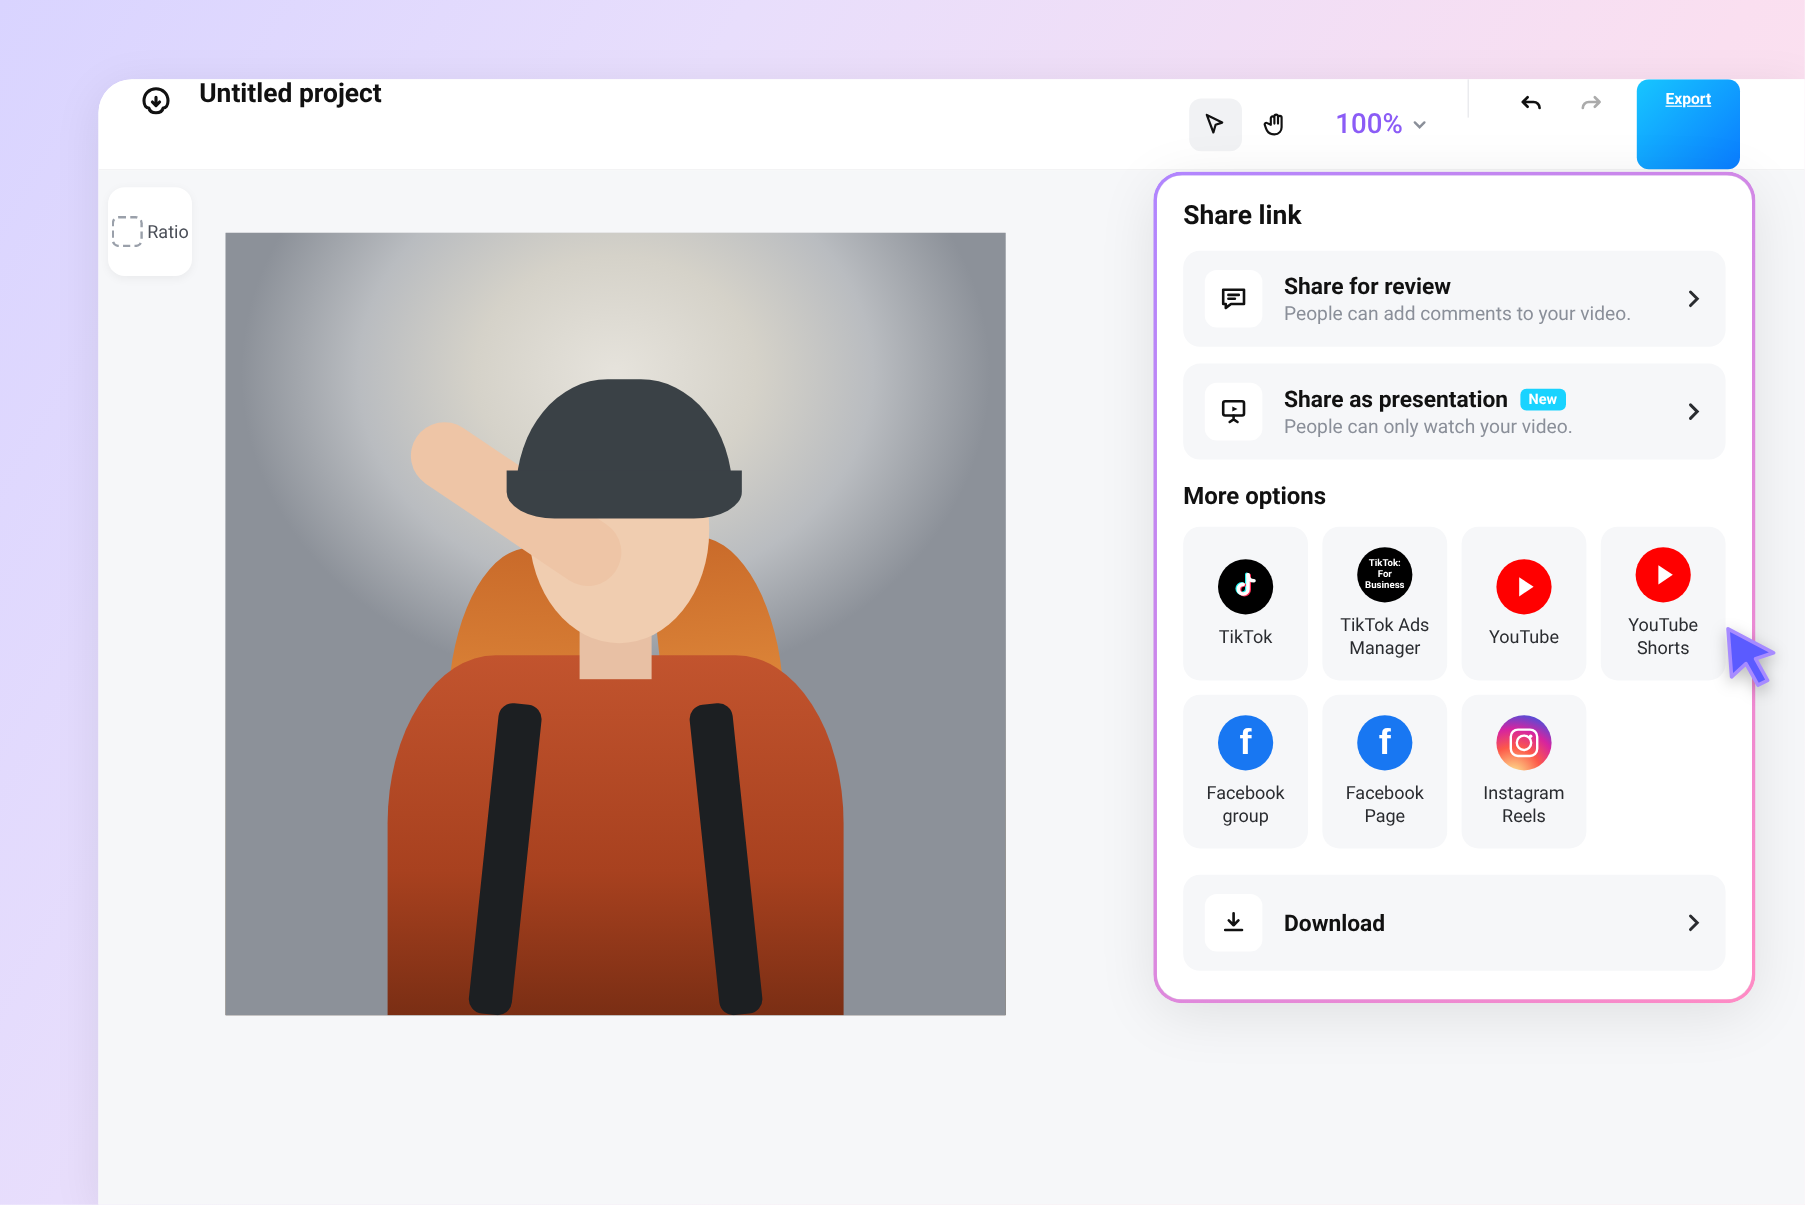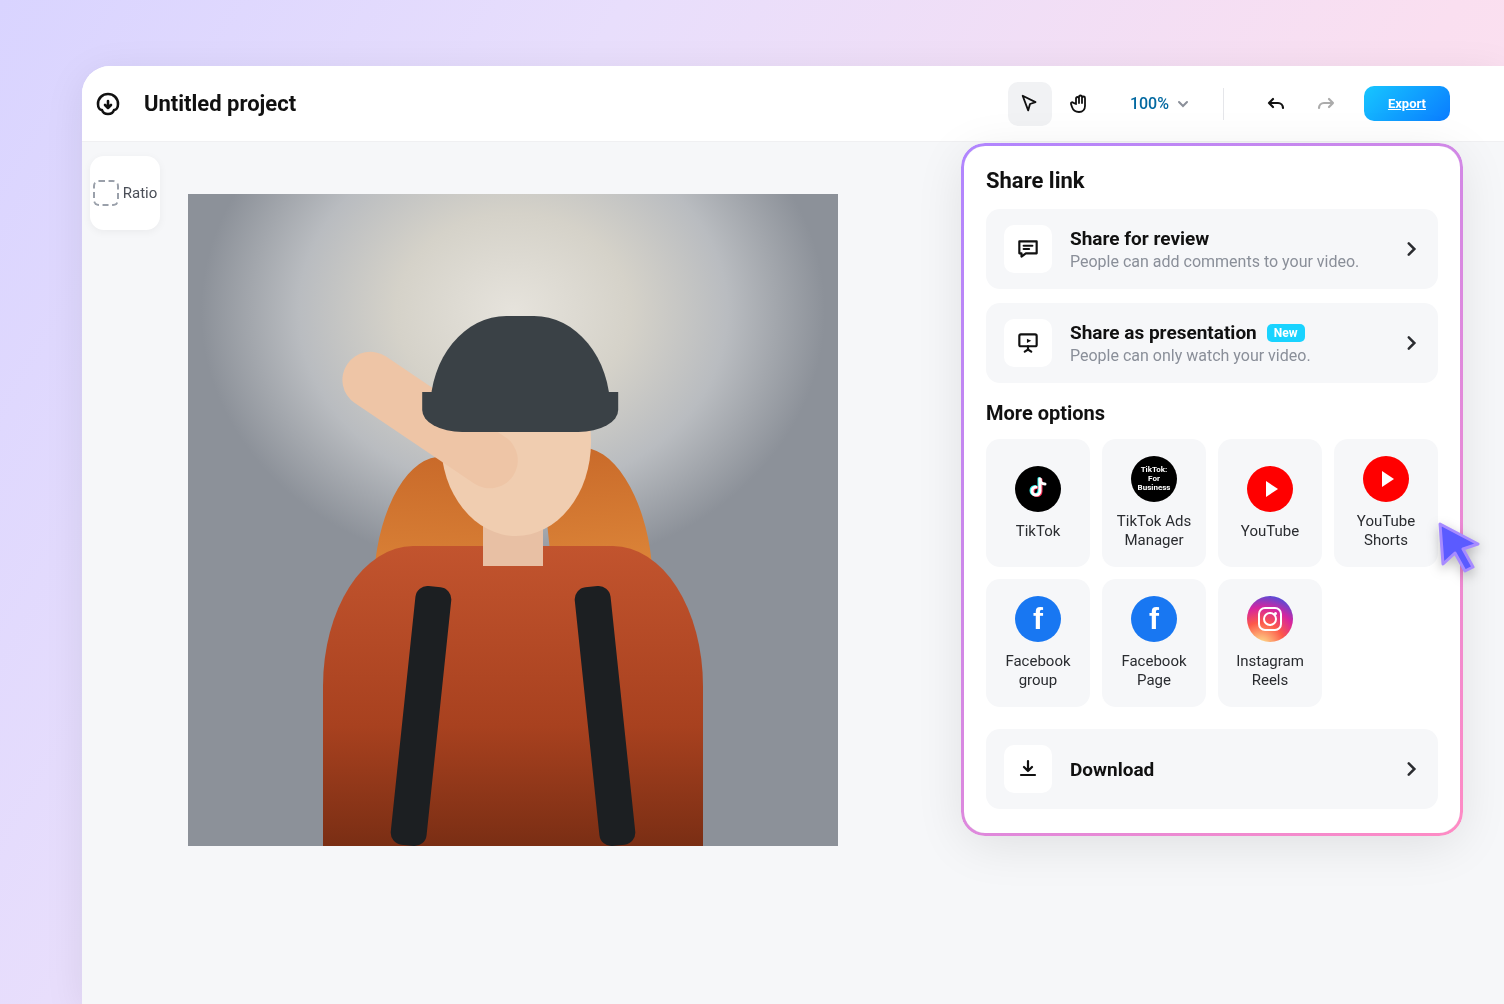--- a/index.html
+++ b/index.html
@@ -18,40 +18,39 @@
     bottom: 0;
     background: #fff;
     border-radius: 28px 0 0 0;
     box-shadow: 0 8px 40px rgba(0,0,0,0.08);
     overflow: hidden;
   }
   
   .topbar {
     height: 76px;
     display: flex;
-    align-items: center;
-    padding: 0 20px 0 8px;
+    padding: 0 20px 0 30px;
     gap: 18px;
     background: #fff;
     border-bottom: 1px solid #f0f0f2;
   }
   .logo-wrap { width: 36px; height: 36px; display:flex; align-items:center; justify-content:center; }
   .project-title { font-size: 22px; font-weight: 700; color: #111; flex: 0 0 auto; }
   .topbar-spacer { flex: 1; }
   .tool-group { display:flex; align-items:center; gap:6px; }
   .tool-btn {
     width: 44px; height: 44px;
     display:flex; align-items:center; justify-content:center;
     border-radius: 10px;
     cursor: pointer;
   }
   .tool-btn.active { background: #f1f2f4; }
   .zoom {
     display:flex; align-items:center; gap:6px;
-    font-size: 16px; font-weight:500; color:#0369a1;
+    font-size: 23px; font-weight:500; color:#8b5cf6;
     margin-left: 10px; cursor:pointer;
   }
   .divider { width:1px; height:32px; background:#e5e6ea; margin:0 14px; }
   .undo-redo { display:flex; gap:10px; }
   .undo-redo .tool-btn { width:40px; height:40px; }
   .export-btn {
     margin-left: auto;
     background: linear-gradient(135deg, #17c6ff 0%, #0a7cff 100%);
     color:#fff; font-weight:700; font-size:13px;
     padding: 10px 24px; border-radius: 10px;

